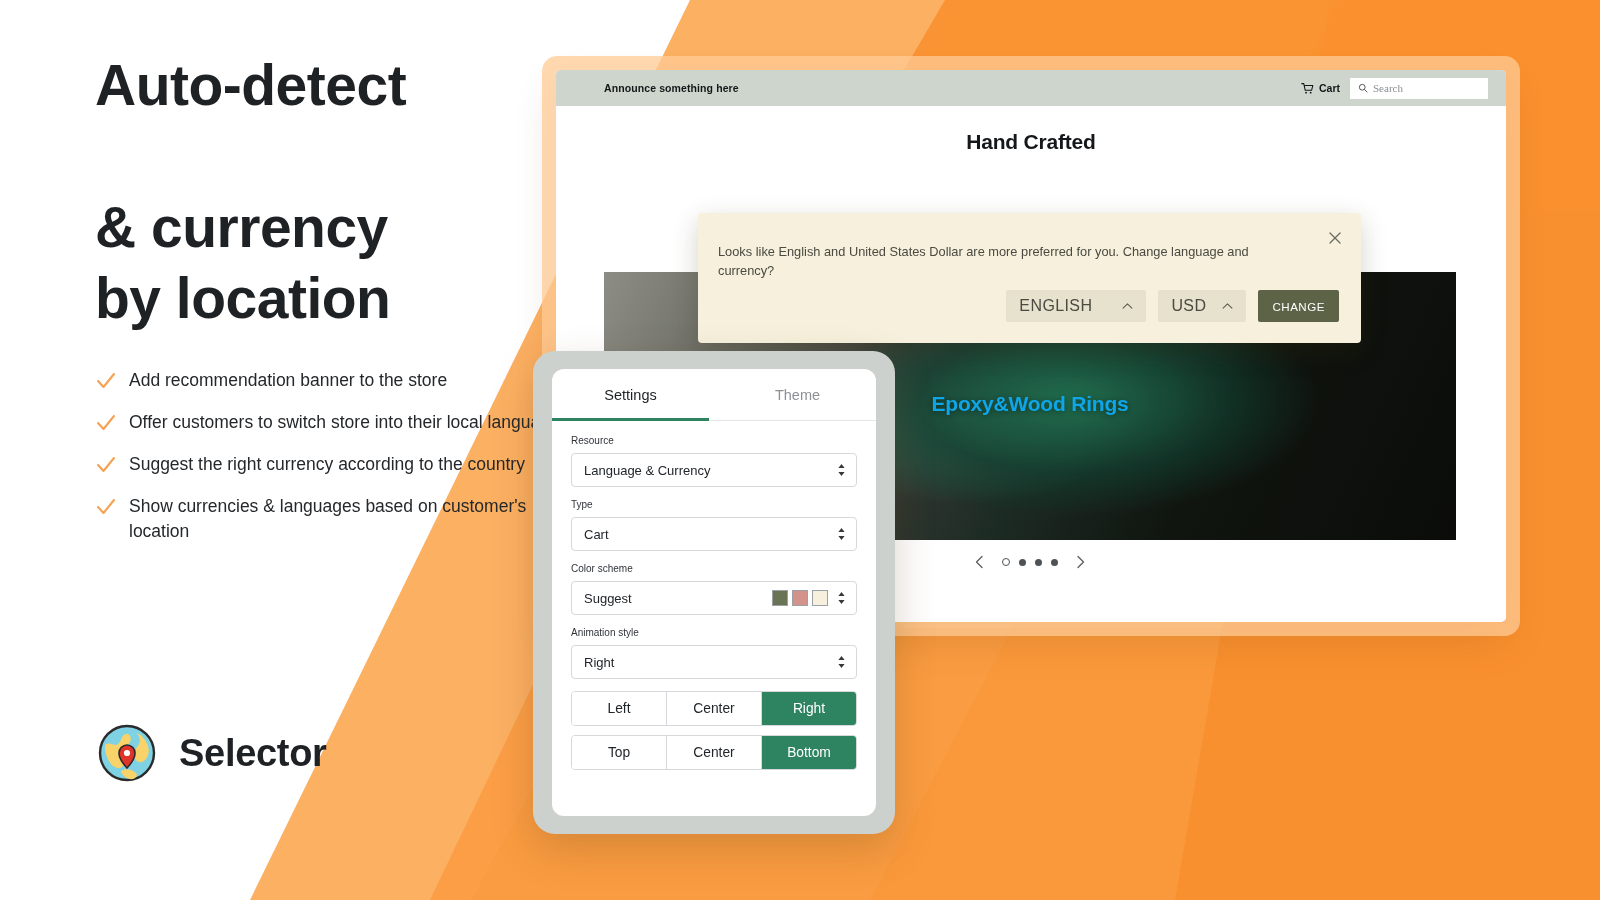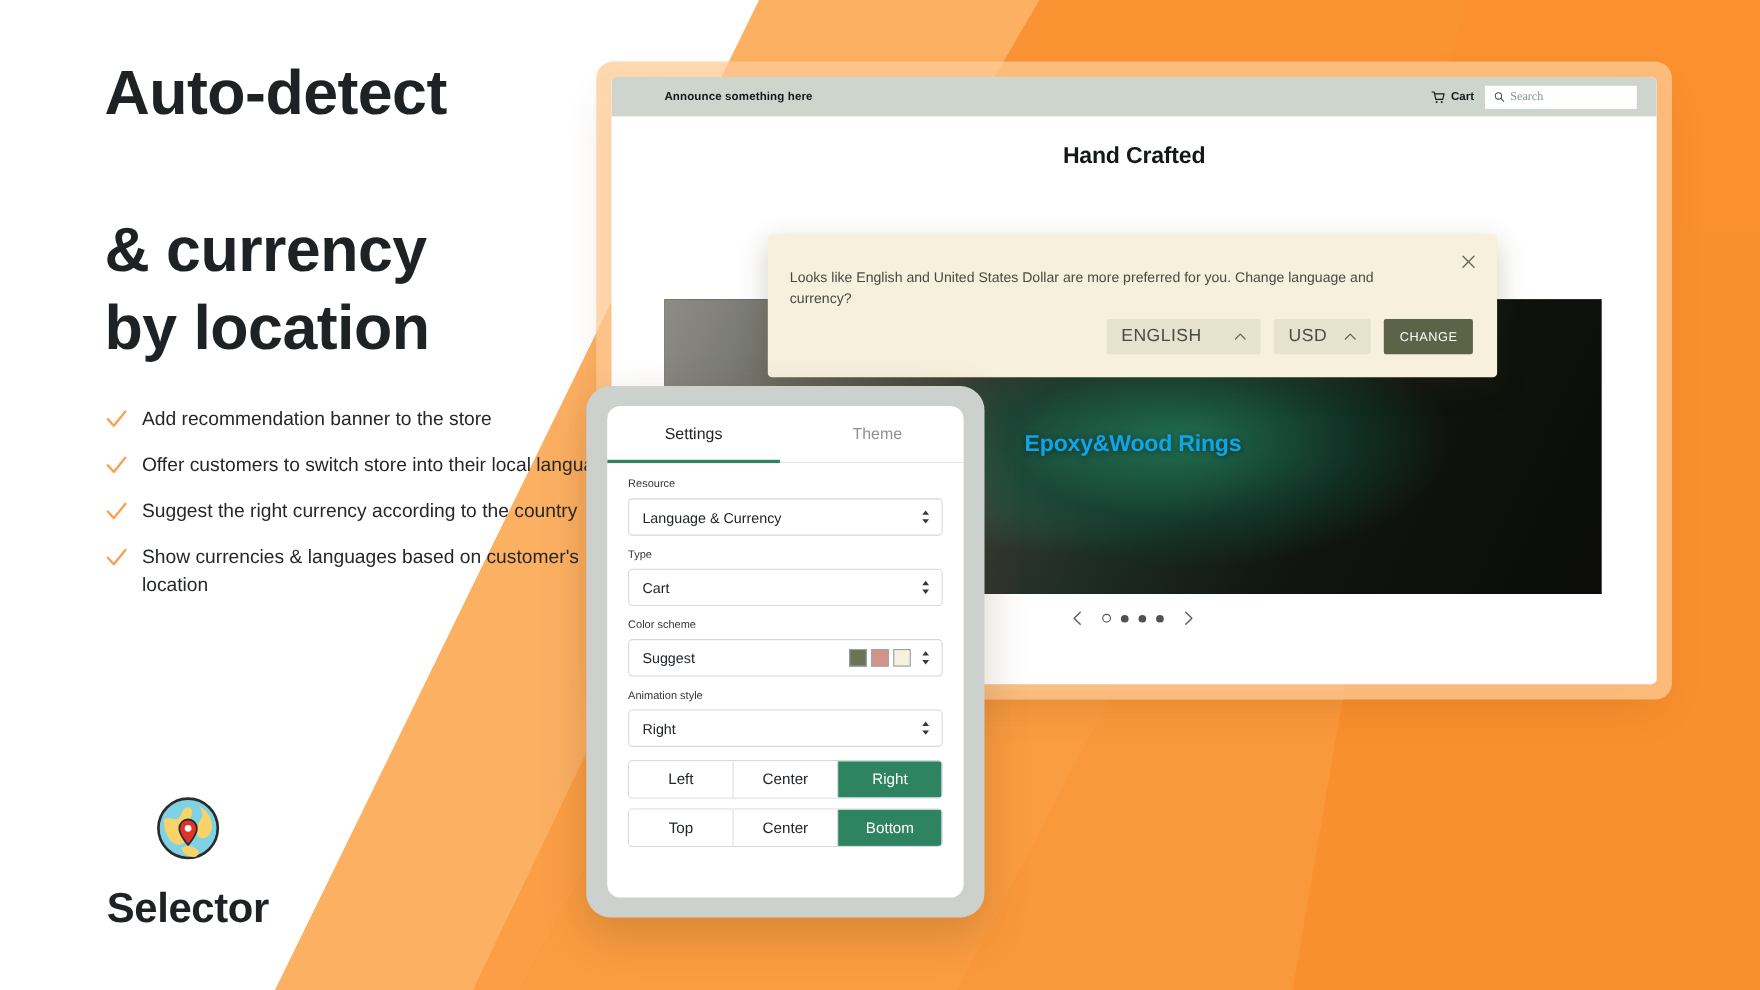--- a/index.html
+++ b/index.html
@@ -43,21 +43,20 @@
   }
 
   
   .brand {
     position: absolute;
     left: 97px; top: 723px;
     display: flex;
     align-items: center;
     gap: 22px;
     z-index: 30;
-    flex-direction: column;
   }
   .brand-logo { width: 60px; height: 60px; display: block; }
   .brand-name {
     font-size: 38px;
     font-weight: bold;
     color: #1f2225;
     letter-spacing: -0.3px;
   }
 
   

